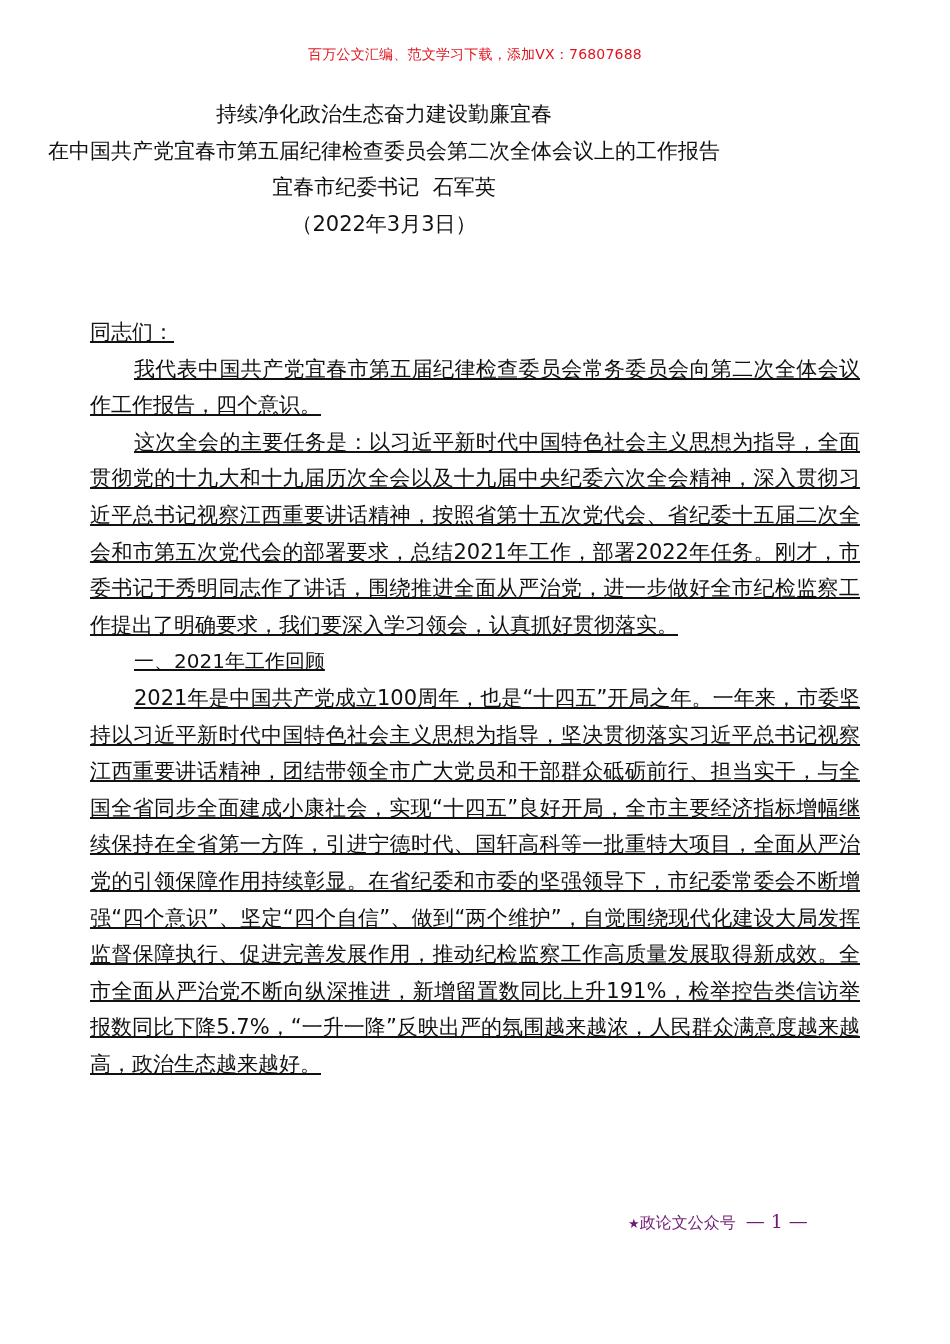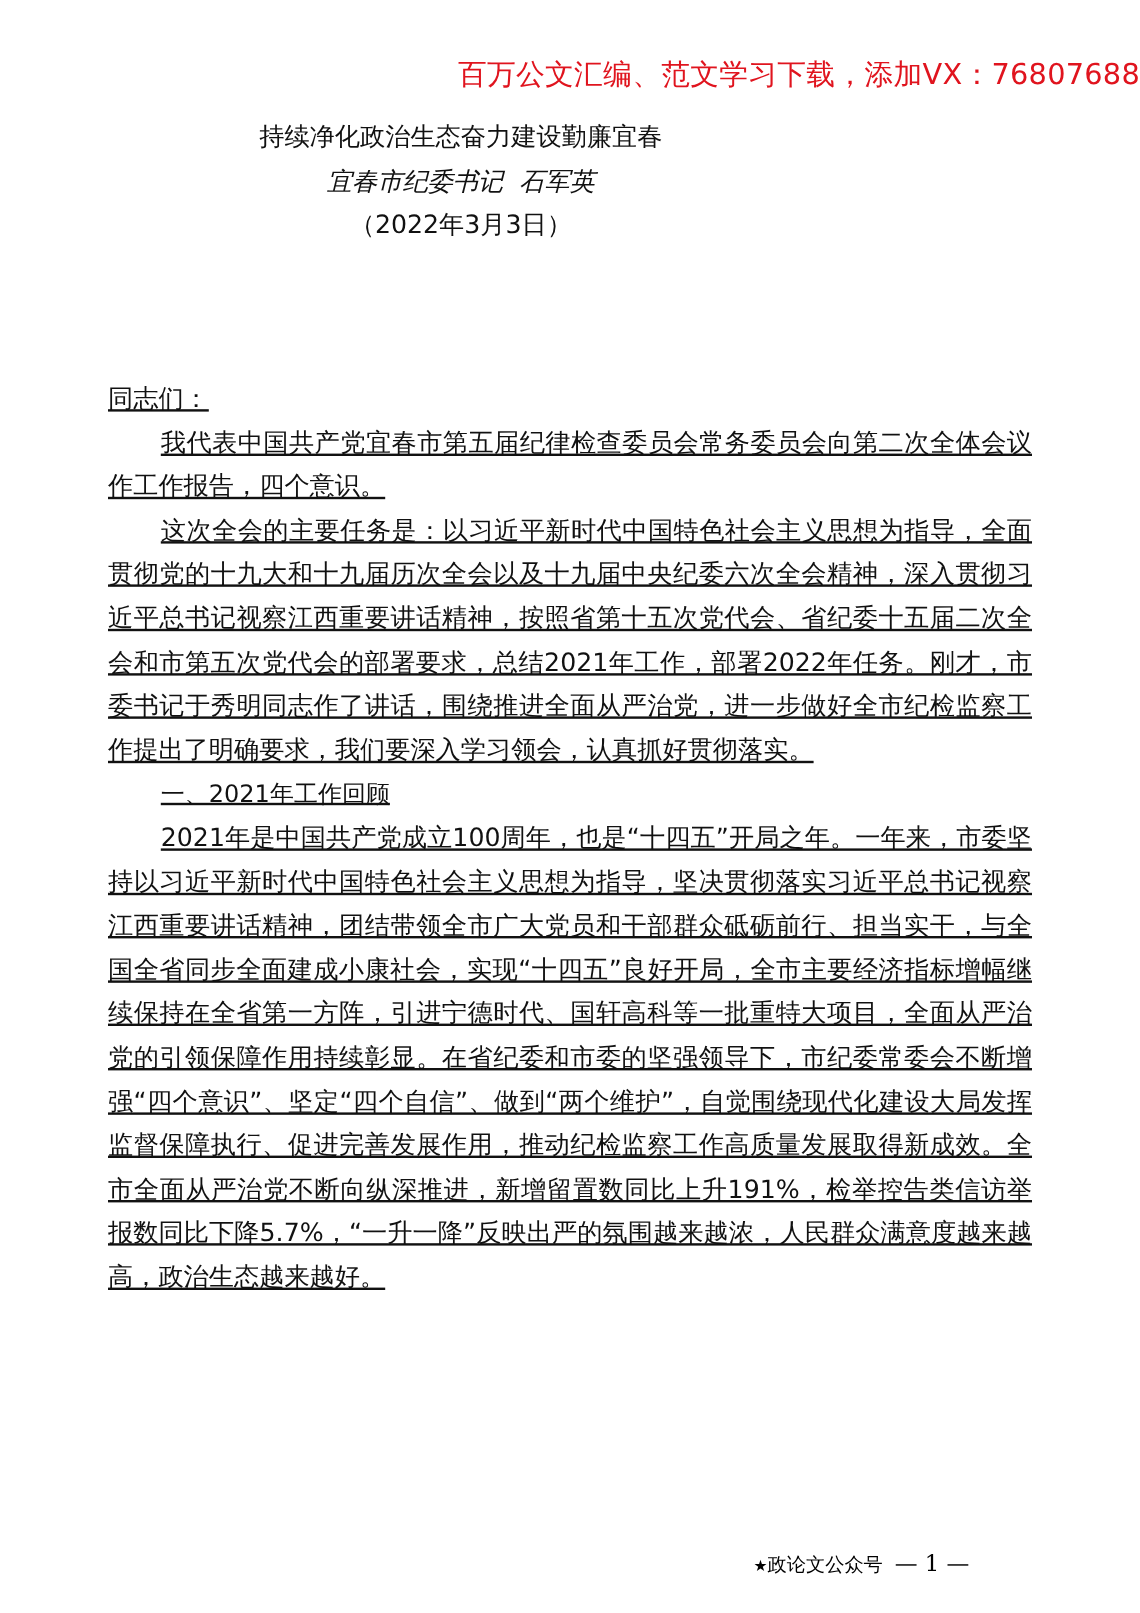--- a/index.html
+++ b/index.html
@@ -13,22 +13,22 @@
       position: relative;
       overflow: hidden;
       font-family: "DejaVu Sans", "Liberation Sans", sans-serif;
       color: #111111;
     }
     .banner {
       position: absolute;
       top: 46px;
       left: 0;
       width: 950px;
-      text-align: right;
-      font-size: 24px;
+      text-align: center;
+      font-size: 14px;
       color: #e0141e;
       letter-spacing: 0.2px;
     }
     .title-block {
       position: absolute;
       top: 96px;
       left: 0;
       width: 768px;
       text-align: center;
     }
@@ -56,41 +56,42 @@
       text-indent: 44px;
     }
     .section-head {
       font-size: 20px;
     }
     .bold {
       font-weight: bold;
     }
     .footer {
       position: absolute;
-      top: 1292px;
+      top: 1210px;
       left: 628px;
       font-size: 16px;
       white-space: nowrap;
-      color: #000000;
+      color: #701a75;
     }
     .footer .star { font-size: 13px; }
     .footer .page {
       font-family: "DejaVu Serif", "Liberation Serif", serif;
       font-size: 19px;
       margin-left: 10px;
     }
   </style>
 </head>
 <body>
 
 <div class="banner">百万公文汇编、范文学习下载，添加VX：76807688</div>
 
 <div class="title-block">
   <div class="title-line">持续净化政治生态奋力建设勤廉宜春</div>
-  <div class="title-line" style="white-space: pre; font-style: italic;">宜春市纪委书记  石军英</div>
+  <div class="title-line">在中国共产党宜春市第五届纪律检查委员会第二次全体会议上的工作报告</div>
+  <div class="title-line" style="white-space: pre;">宜春市纪委书记  石军英</div>
   <div class="title-line">（2022年3月3日）</div>
 </div>
 
 <div class="body-block">
   <p class="para">同志们：</p>
   <p class="para indent">我代表中国共产党宜春市第五届纪律检查委员会常务委员会向第二次全体会议作工作报告，四个意识。</p>
   <p class="para indent">这次全会的主要任务是：以习近平新时代中国特色社会主义思想为指导，全面贯彻党的十九大和十九届历次全会以及十九届中央纪委六次全会精神，深入贯彻习近平总书记视察江西重要讲话精神，按照省第十五次党代会、省纪委十五届二次全会和市第五次党代会的部署要求，总结2021年工作，部署2022年任务。刚才，市委书记于秀明同志作了讲话，围绕推进全面从严治党，进一步做好全市纪检监察工作提出了明确要求，我们要深入学习领会，认真抓好贯彻落实。</p>
   <p class="para indent section-head">一、2021年工作回顾</p>
   <p class="para indent">2021年是中国共产党成立100周年，也是“十四五”开局之年。一年来，市委坚持以习近平新时代中国特色社会主义思想为指导，坚决贯彻落实习近平总书记视察江西重要讲话精神，团结带领全市广大党员和干部群众砥砺前行、担当实干，与全国全省同步全面建成小康社会，实现“十四五”良好开局，全市主要经济指标增幅继续保持在全省第一方阵，引进宁德时代、国轩高科等一批重特大项目，全面从严治党的引领保障作用持续彰显。在省纪委和市委的坚强领导下，市纪委常委会不断增强“四个意识”、坚定“四个自信”、做到“两个维护”，自觉围绕现代化建设大局发挥监督保障执行、促进完善发展作用，推动纪检监察工作高质量发展取得新成效。全市全面从严治党不断向纵深推进，新增留置数同比上升191%，检举控告类信访举报数同比下降5.7%，“一升一降”反映出严的氛围越来越浓，人民群众满意度越来越高，政治生态越来越好。</p>
 </div>

